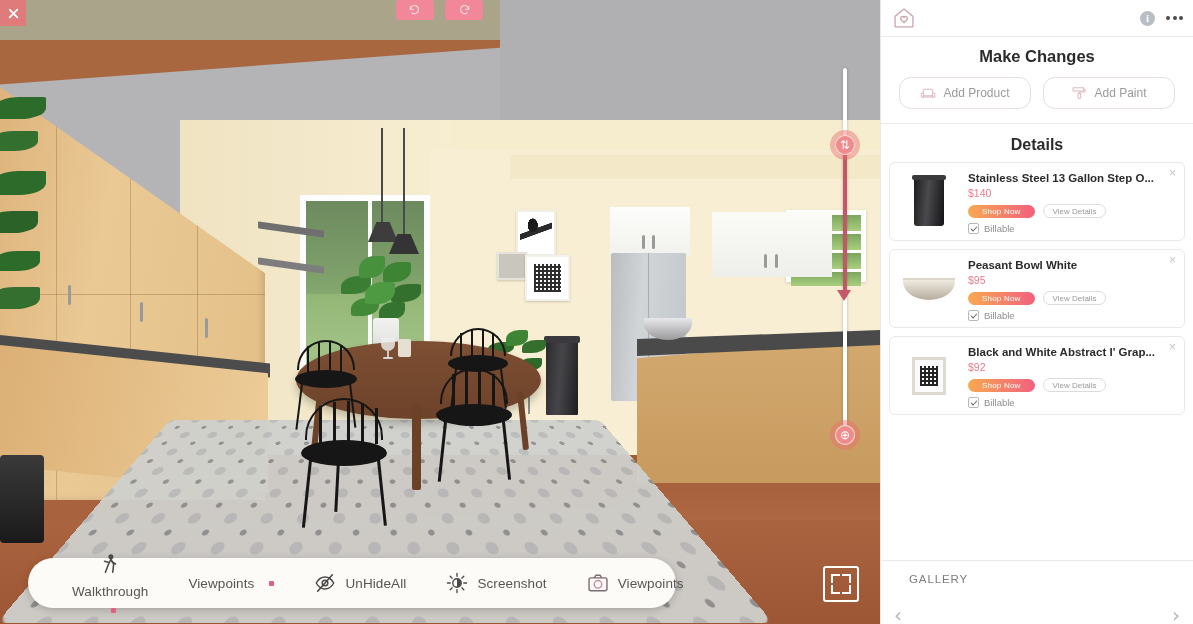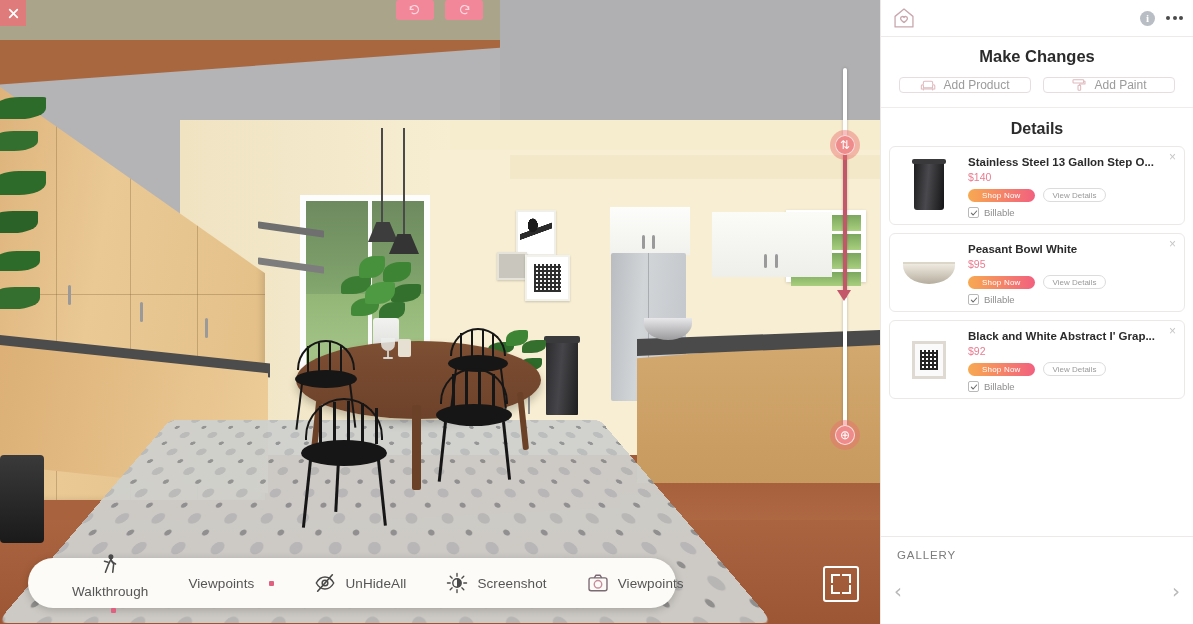--- a/index.html
+++ b/index.html
@@ -263,21 +263,21 @@
     font-size:11px; font-weight:bold; display:flex; align-items:center; justify-content:center;
     font-family:"Liberation Serif", serif; cursor:pointer;
   }
   .dots { display:flex; gap:2.5px; cursor:pointer; }
   .dots i { width:4px; height:4px; background:#4a4a4a; border-radius:50%; display:block; }
 
   .make-changes { padding:10px 18px 14px; flex:none; border-bottom:1px solid #f0ecec; }
   .mc-title { text-align:center; font-size:16.5px; font-weight:bold; color:#2b2b2b; margin-bottom:11px; }
   .mc-btns { display:flex; gap:12px; }
   .mc-btn {
-    flex:1; height:16px; border:1px solid #e6dede; border-radius:4px;
+    flex:1; height:32px; border:1px solid #e6dede; border-radius:12px;
     display:flex; align-items:center; justify-content:center; gap:7px; cursor:pointer; background:#fff;
   }
   .mc-btn span { font-size:12px; color:#9b9b9b; }
   .mc-ico { width:16px; height:16px; color:#e0b9bd; }
   .mc-ico svg { width:100%; height:100%; }
 
   .estimate-wrap { flex:1; overflow:hidden; display:flex; flex-direction:column; }
   .est-title { text-align:center; font-size:16px; font-weight:bold; color:#2b2b2b; padding:12px 0 8px; flex:none; }
   .est-list { padding:0 8px; }
   .est-card {
@@ -331,21 +331,21 @@
     cursor:pointer; font-size:12px; line-height:11px; text-align:center;
   }
 
   .total-row {
     display:flex; justify-content:space-between; align-items:center;
     padding:16px 20px 14px; border-top:1px solid #eee9e9; margin:0 8px; flex:none;
   }
   .total-label { font-size:15px; color:#444; }
   .total-val { font-size:19px; font-weight:bold; color:#1f1f1f; }
 
-  .gallery { border-top:1px solid #eee9e9; padding:12px 16px 0; flex:none; position:relative; height:88px;margin-top:38px; }
+  .gallery { border-top:1px solid #eee9e9; padding:12px 28px 0; flex:none; position:relative; height:64px;margin-top:38px; }
   .gal-title { font-size:11.5px; color:#7c7c7c; letter-spacing:.9px; }
   .gal-arrow {
     position:absolute; top:44px; color:#b9b9b9; font-size:20px; cursor:pointer;
     font-family:"DejaVu Sans", sans-serif; line-height:1;
   }
   .gal-prev { left:13px; }
   .gal-next { right:13px; }
 
   .save-btn {
     height:50px; flex:none;

